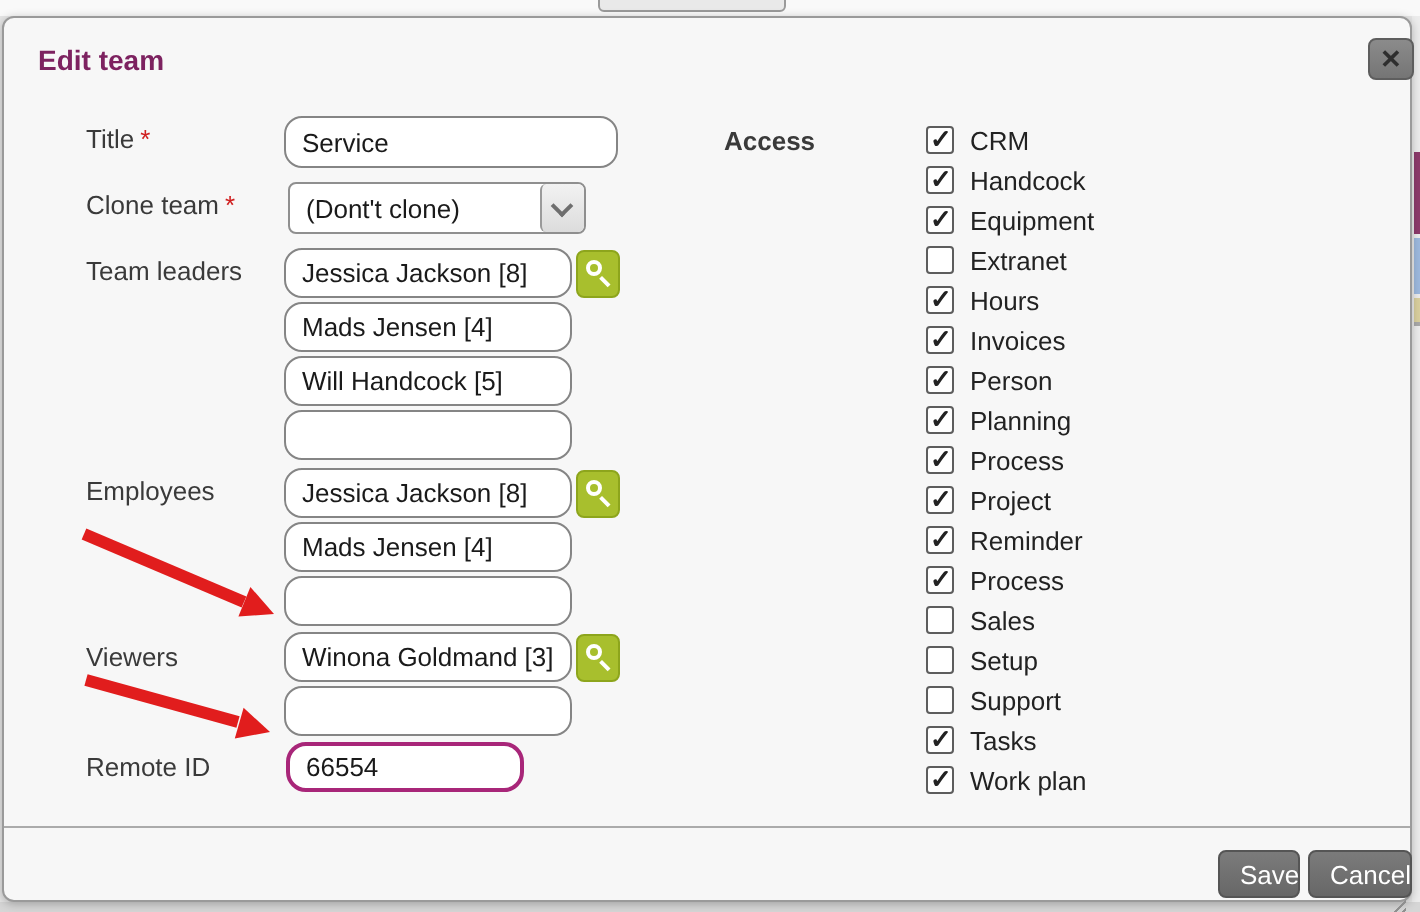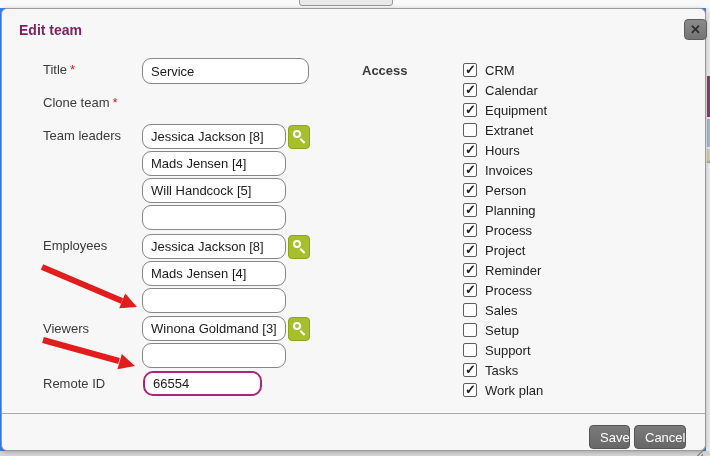--- a/index.html
+++ b/index.html
@@ -1,17 +1,17 @@
 <!DOCTYPE html>
 <html><head>
 <meta charset="utf-8">
 <style>
   * { margin:0; padding:0; box-sizing:border-box; }
   body { font-family:"Liberation Sans", sans-serif; }
-  #screen { position:relative; width:710px; height:456px; background:#3b82f6; overflow:hidden; }
+  #screen { position:relative; width:710px; height:456px; background:#e5e5e5; overflow:hidden; }
 
   
   .top-strip { position:absolute; left:0; top:0; width:710px; height:8px; background:#f9f9f9; }
   .bg-button { position:absolute; left:299px; top:-16px; width:94px; height:22px;
     background:#e9e9e9; border:1px solid #9a9a9a; border-radius:3px; color:#4a4a4a;
     font-size:12px; text-align:center; line-height:20px; }
   .right-rail { position:absolute; left:706px; top:8px; width:4px; height:443px; background:#ececec; }
   .strip { position:absolute; left:707px; width:3px; }
   .strip.purple { top:76px; height:41px; background:#8c3a6a; }
   .strip.blue   { top:119px; height:28px; background:#9db9de; }
@@ -63,21 +63,21 @@
   .cb { position:absolute; left:0; top:2px; width:14px; height:14px; background:#fff;
     border:1px solid #5d5d5d; border-radius:2px; }
   .cb.checked::after { content:"✓"; position:absolute; left:1px; top:-2px;
     font-size:13px; font-weight:bold; color:#222; }
   .cb-label { position:absolute; left:22px; top:2px; font-size:13px; color:#222; white-space:nowrap; }
 
   
   .separator { position:absolute; left:0px; top:404px; width:703px; height:1px; background:#ababab; }
   .btn { position:absolute; top:416px; height:24px; background:linear-gradient(#7b7b7b,#676767);
     border:1px solid #555; border-radius:4px; color:#fff; font-family:"Liberation Sans",sans-serif;
-    font-size:13px; text-align:center; cursor:pointer; padding:0 10px; }
+    font-size:13px; text-align:center; cursor:pointer; padding:0 10px;margin-left:20px; }
   .btn.save { left:587px; width:41px; }
   .btn.cancel { left:632px; width:52px; }
   .resize-handle { position:absolute; left:691px; top:438px; width:10px; height:10px;
     background:repeating-linear-gradient(135deg,#8f8f8f 0 1px,transparent 1px 3px);
     clip-path:polygon(100% 0,100% 100%,0 100%); cursor:nwse-resize; }
 
   .arrows { position:absolute; left:0; top:0; width:710px; height:456px; pointer-events:none; }
 </style>
 </head>
 <body>
@@ -106,20 +106,26 @@
     <div class="lbl" style="top:86px;">
       <span>Clone team</span><span class="req">*</span>
     </div>
     <div class="lbl" style="top:119px;">Team leaders</div>
     <div class="lbl" style="top:229px;">Employees</div>
     <div class="lbl" style="top:312px;">Viewers</div>
     <div class="lbl" style="top:367px;">Remote ID</div>
 
     <input class="txt title-input" value="Service" style="">
 
+    <div class="select">
+      <span class="val">(Dont't clone)</span>
+      <span class="arrow-box">
+        <span class="chevron"></span>
+      </span>
+    </div>
 
     <input class="txt person" style="top: 115px;" value="Jessica Jackson [8]">
     <input class="txt person" style="top: 142px;" value="Mads Jensen [4]">
     <input class="txt person" style="top: 169px;" value="Will Handcock [5]">
     <input class="txt person" style="top: 196px;" value="">
     <div class="search-btn" style="top:116px;">
       <span class="mag">
           <span class="lens"></span>
           <span class="handle"></span>
         </span>
@@ -146,21 +152,21 @@
 
     <input class="txt remote" value="66554" style="">
 
     <div class="lbl access-lbl">Access</div>
     <div class="cb-row" style="top:52px;">
         <span class="cb checked"></span>
         <span class="cb-label">CRM</span>
       </div>
     <div class="cb-row" style="top:72px;">
         <span class="cb checked"></span>
-        <span class="cb-label">Calendar</span>
+        <span class="cb-label">Handcock</span>
       </div>
     <div class="cb-row" style="top:92px;">
         <span class="cb checked"></span>
         <span class="cb-label">Equipment</span>
       </div>
     <div class="cb-row" style="top:112px;">
         <span class="cb"></span>
         <span class="cb-label">Extranet</span>
       </div>
     <div class="cb-row" style="top:132px;">

